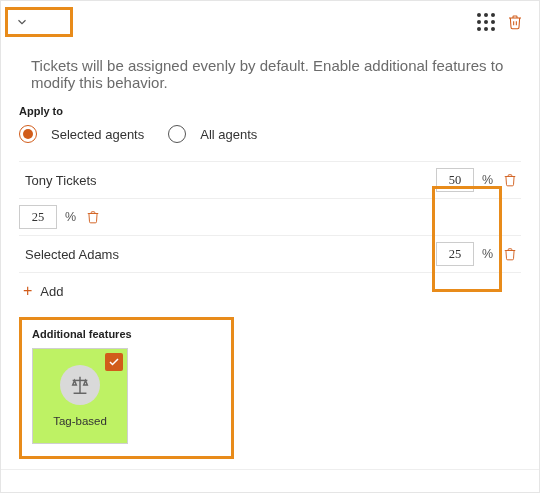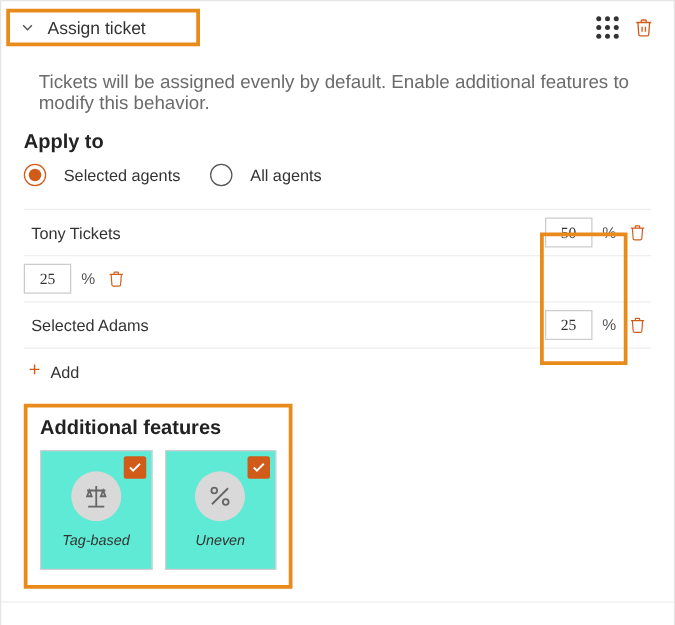--- a/index.html
+++ b/index.html
@@ -41,21 +41,21 @@
     grid-template-rows: repeat(3, 4px);
     gap: 3px;
   }
   .grip span { width: 4px; height: 4px; background: #333; border-radius: 50%; }
   .trash { color: #d15c1a; display:inline-flex; }
   .trash svg, .trash-small svg { stroke: currentColor; fill: none; }
 
   .card-body { padding: 12px 18px 10px 18px; }
   .desc { font-size: 15px; color: #6b6b6b; margin: 2px 0 14px 12px; }
 
-  .section-title { font-size: 16px; font-weight: 600; color: #222; margin-bottom: 8px; }
+  .section-title { font-size: 11px; font-weight: 600; color: #222; margin-bottom: 8px; }
 
   .radio-row { display: flex; gap: 24px; align-items: center; margin-bottom: 18px; }
   .radio { display: flex; align-items: center; gap: 14px; cursor: pointer; }
   .radio-circle {
     width: 18px; height: 18px; border: 1px solid #555; border-radius: 50%;
     display: inline-flex; align-items: center; justify-content: center;
     position: relative;
   }
   .radio.selected .radio-circle { border-color: #d15c1a; }
   .radio.selected .radio-circle::after {
@@ -86,23 +86,23 @@
     border: 3px solid #e88b1a;
     padding: 8px 10px 12px 10px;
     margin: 8px 0 0 0;
     width: 215px;
   }
   .features-row { display: flex; gap: 10px; margin-top: 8px; }
   .feature-card {
     position: relative;
     width: 96px; height: 96px;
     border: 1px solid #cfcfcf;
-    background: #5eead4;
+    background: #bef264;
     display: flex; flex-direction: column; align-items: center; justify-content: center;
-    gap: 10px; cursor: pointer; font-style: italic;
+    gap: 10px; cursor: pointer;
   }
   .feature-check {
     position: absolute; top: 4px; right: 4px;
     width: 18px; height: 18px; background: #d15c1a; border-radius: 2px;
     display: flex; align-items: center; justify-content: center;
   }
   .feature-check svg { stroke: #fff; }
   .feature-icon {
     width: 40px; height: 40px; border-radius: 50%; background: #d9d9d9;
     display: flex; align-items: center; justify-content: center;
@@ -129,21 +129,20 @@
 
 <div class="card">
 
   <div class="header-row">
     <div class="header-left">
       <span class="chevron">
         <svg width="14" height="14" viewBox="0 0 24 24" fill="none" stroke-width="2">
             <polyline points="6 9 12 15 18 9"></polyline>
           </svg>
       </span>
-      <span class="header-title">Assign ticket</span>
     </div>
     <div class="header-right">
       <div class="grip">
         <span></span>
           <span></span>
           <span></span>
         <span></span>
           <span></span>
           <span></span>
         <span></span>
@@ -250,35 +249,20 @@
                 <path d="M12 3v18"></path>
                 <path d="M5 21h14"></path>
                 <path d="M4 7h16"></path>
                 <path d="M6 7l-2 5h4l-2-5z"></path>
                 <path d="M18 7l-2 5h4l-2-5z"></path>
               </svg>
           </span>
           <span class="feature-label">Tag-based</span>
         </div>
 
-        <div class="feature-card">
-          <span class="feature-check">
-            <svg width="12" height="12" viewBox="0 0 24 24" fill="none" stroke-width="3">
-                <polyline points="20 6 9 17 4 12"></polyline>
-              </svg>
-          </span>
-          <span class="feature-icon">
-            <svg width="22" height="22" viewBox="0 0 24 24" stroke-width="1.6">
-                <line x1="19" y1="5" x2="5" y2="19"></line>
-                <circle cx="7" cy="7" r="2.5"></circle>
-                <circle cx="17" cy="17" r="2.5"></circle>
-              </svg>
-          </span>
-          <span class="feature-label">Uneven</span>
-        </div>
 
       </div>
     </div>
   </div>
 
   <div class="add-action">
     
     
   </div>
 </div>

